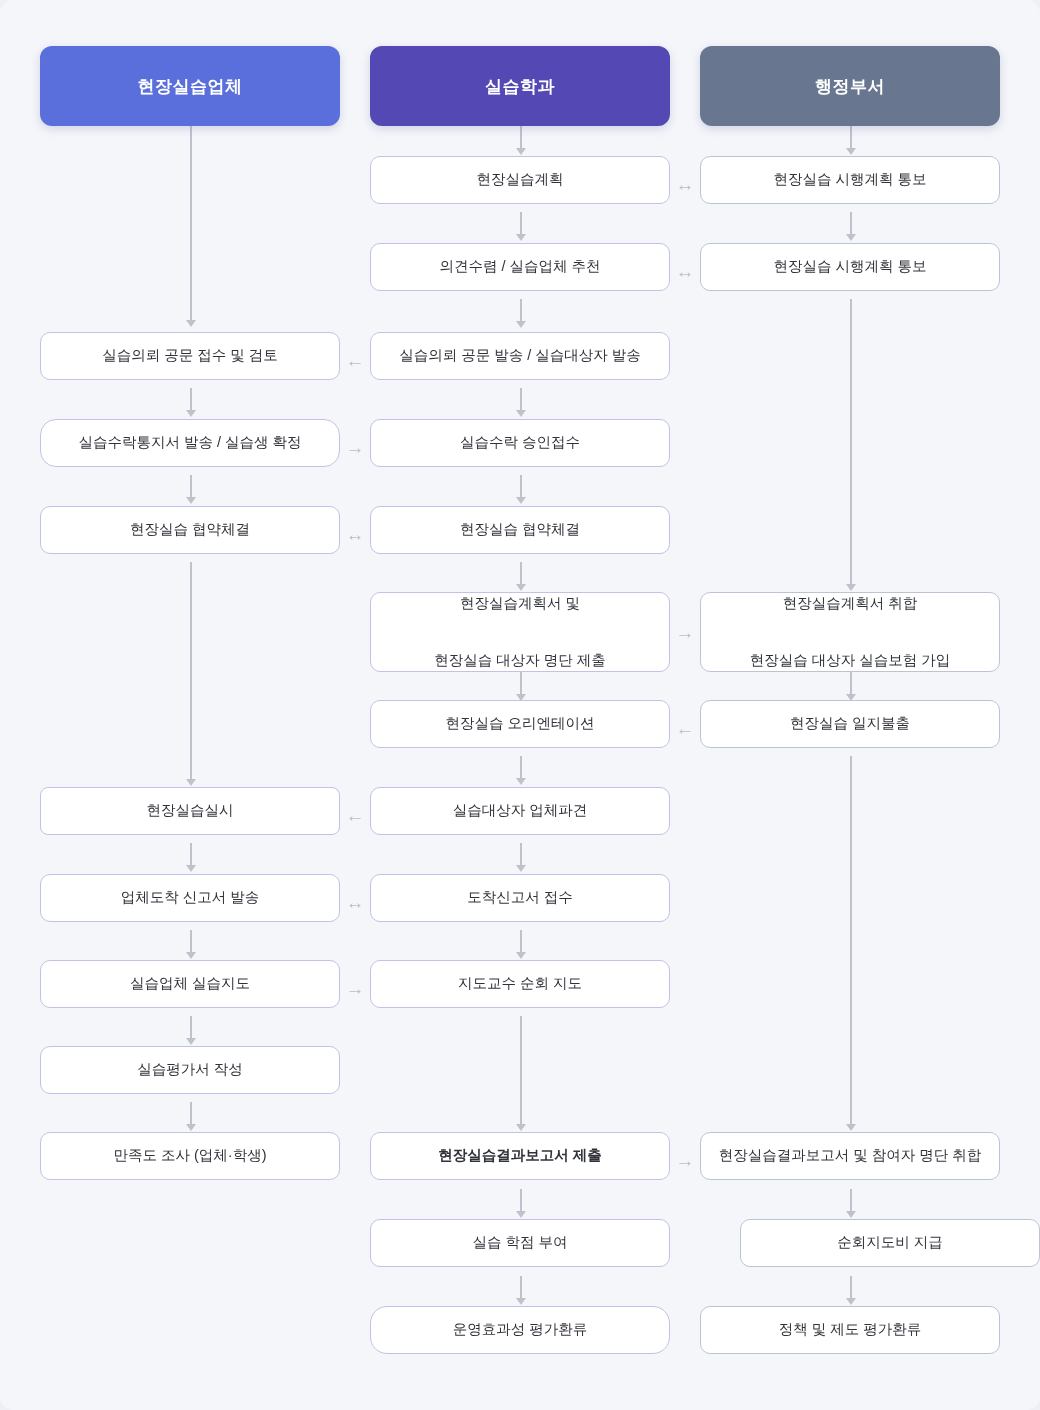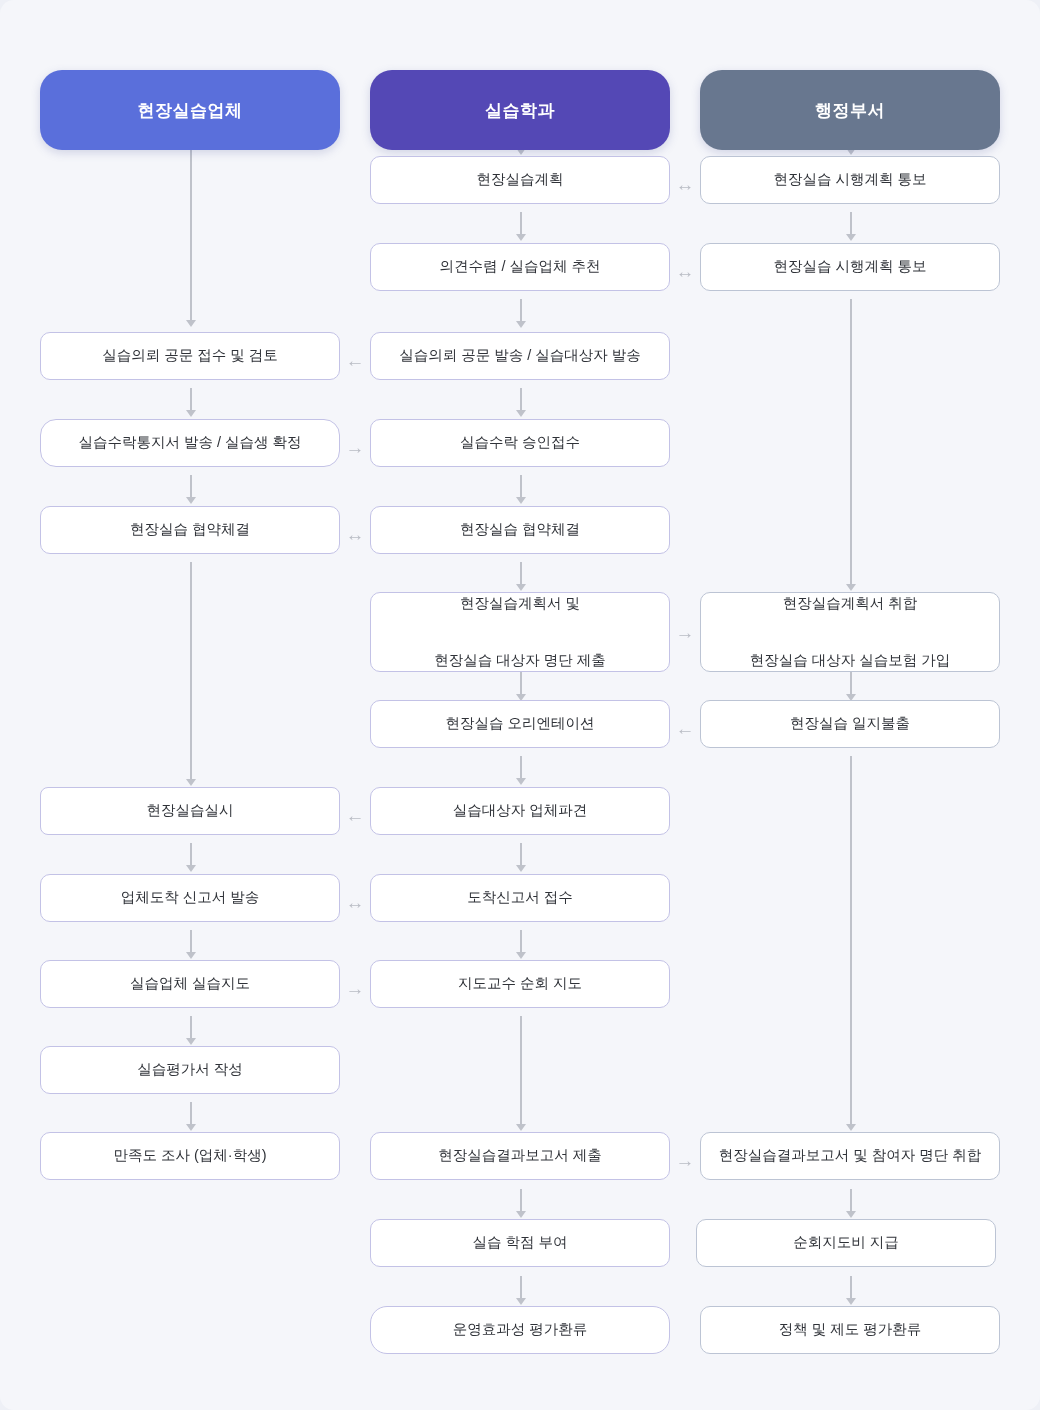--- a/index.html
+++ b/index.html
@@ -22,30 +22,29 @@
   }
 
   
   .layer { position: absolute; inset: 0; }
 
   
   .col-header {
     position: absolute;
     width: 300px;
     height: 80px;
-    border-radius: 22px;
+    border-radius: 12px;
     display: flex;
     align-items: center;
     justify-content: center;
     color: #ffffff;
     font-size: 17px;
     font-weight: bold;
     letter-spacing: 0.5px;
     box-shadow: 0 3px 10px rgba(80, 92, 160, 0.22);
-    margin-top: 24px;
   }
   .col-header.c0 { left: 40px;  top: 46px; background: #5a6fdb; }
   .col-header.c1 { left: 370px; top: 46px; background: #5448b5; }
   .col-header.c2 { left: 700px; top: 46px; background: #68778f; }
 
   
   .node {
     position: absolute;
     width: 300px;
     background: #ffffff;
@@ -246,21 +245,21 @@
   </div>
   <div class="node c1 h1" style="left:370px; top:787px;">
     <span class="line">실습대상자 업체파견</span>
   </div>
   <div class="node c1 h1" style="left:370px; top:874px;">
     <span class="line">도착신고서 접수</span>
   </div>
   <div class="node c1 h1" style="left:370px; top:960px;">
     <span class="line">지도교수 순회 지도</span>
   </div>
-  <div class="node c1 h1" style="left:370px; top:1132px;">
+  <div class="node c1 h1" style="left:370px; top:1132px;font-weight:bold;">
     <span class="line">현장실습결과보고서 제출</span>
   </div>
   <div class="node c1 h1" style="left:370px; top:1219px;">
     <span class="line">실습 학점 부여</span>
   </div>
   <div class="node c1 h1" style="left:370px; top:1306px;border-radius:17px;">
     <span class="line">운영효과성 평가환류</span>
   </div>
 
   <div class="node c2 h1" style="left:700px; top:156px;">
@@ -272,21 +271,21 @@
   <div class="node c2 h2" style="left:700px; top:592px;">
     <span class="line">현장실습계획서 취합</span>
     <span class="line">현장실습 대상자 실습보험 가입</span>
   </div>
   <div class="node c2 h1" style="left:700px; top:700px;">
     <span class="line">현장실습 일지불출</span>
   </div>
   <div class="node c2 h1" style="left:700px; top:1132px;">
     <span class="line">현장실습결과보고서 및 참여자 명단 취합</span>
   </div>
-  <div class="node c2 h1" style="left:696px; top:1219px;">
+  <div class="node c2 h1" style="left:740px; top:1219px;">
     <span class="line">순회지도비 지급</span>
   </div>
   <div class="node c2 h1" style="left:700px; top:1306px;">
     <span class="line">정책 및 제도 평가환류</span>
   </div>
 
   <div class="harrow" style="left:670px; top:176px; width:30px;">
     <span>↔</span>
   </div>
   <div class="harrow" style="left:670px; top:263px; width:30px;">

